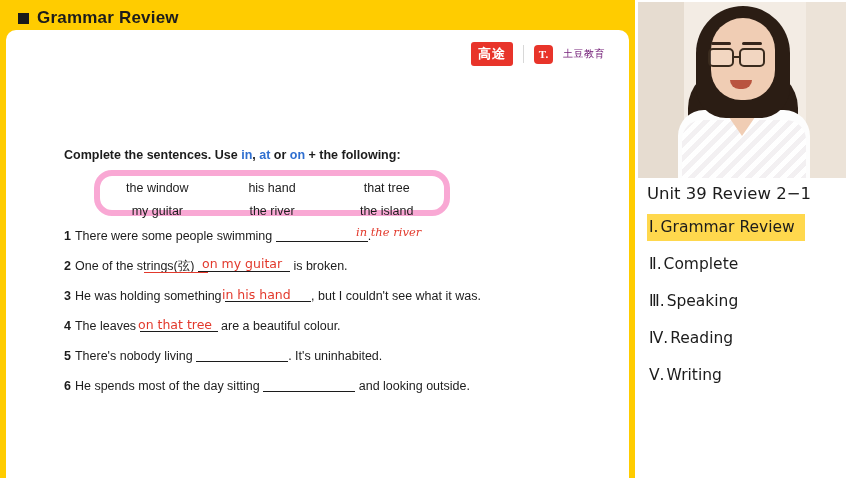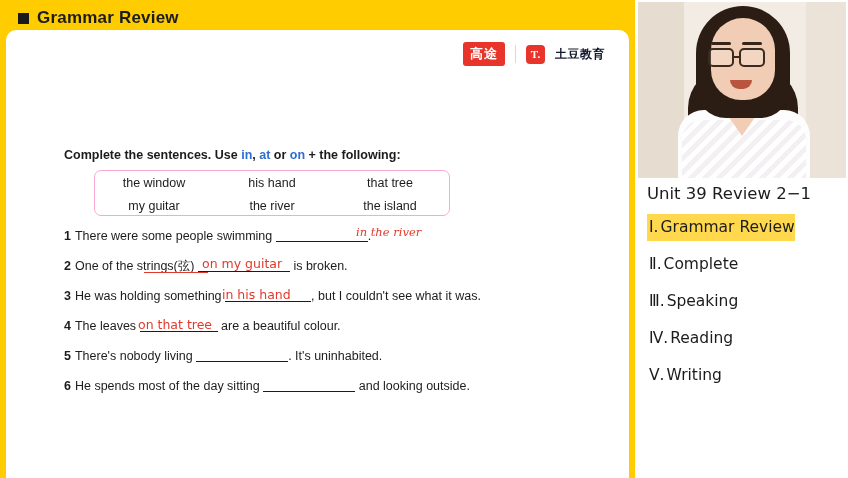--- a/index.html
+++ b/index.html
@@ -80,44 +80,44 @@
     width: 19px; height: 19px;
     border-radius: 4px;
     font-size: 11px;
     font-weight: bold;
     display: flex;
     align-items: center;
     justify-content: center;
     font-family: "Liberation Serif", serif;
   }
   .logo-tudou-text {
-    font-size: 12px;
-    font-weight: bold;
-    color: #0f172a;
+    font-size: 10px;
+    font-weight: normal;
+    color: #701a75;
     font-family: "DejaVu Sans", sans-serif;
     letter-spacing: .5px;
   }
 
   
   #instruction {
     position: absolute;
     left: 58px; top: 118px;
     font-size: 12.5px;
     font-weight: bold;
     color: #1c1c1c;
   }
   .prep { color: #2f6fd0; }
 
   
   #word-box {
     position: absolute;
     left: 88px; top: 140px;
     width: 356px; height: 46px;
-    border: 1px solid #f9a8d4;
-    border-radius: 7px;
+    border: 6px solid #f9a8d4;
+    border-radius: 18px;
     background: #fff;
   }
   .word-row {
     display: flex;
     height: 23px;
     align-items: center;
   }
   .word-cell {
     font-size: 12.5px;
     color: #1c1c1c;
@@ -240,21 +240,21 @@
     height: 27px;
     line-height: 27px;
     padding-left: 2px;
     font-family: "DejaVu Sans", sans-serif;
     margin-bottom: 10px;
     white-space: nowrap;
   }
   .toc-item.active {
     background: #ffd84d;
     display: inline-block;
-    padding-right: 0;
+    padding-right: 10px;
   }
   .toc-num { margin-right: 2px; }
 </style>
 </head>
 <body>
 
 <div id="root">
 
   <div id="slide">
 

